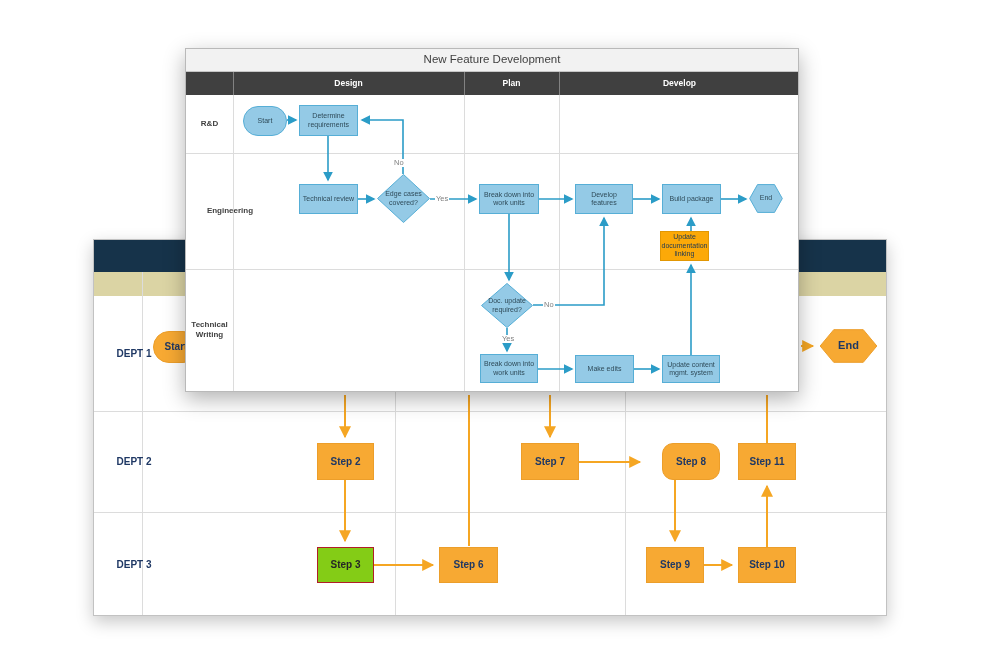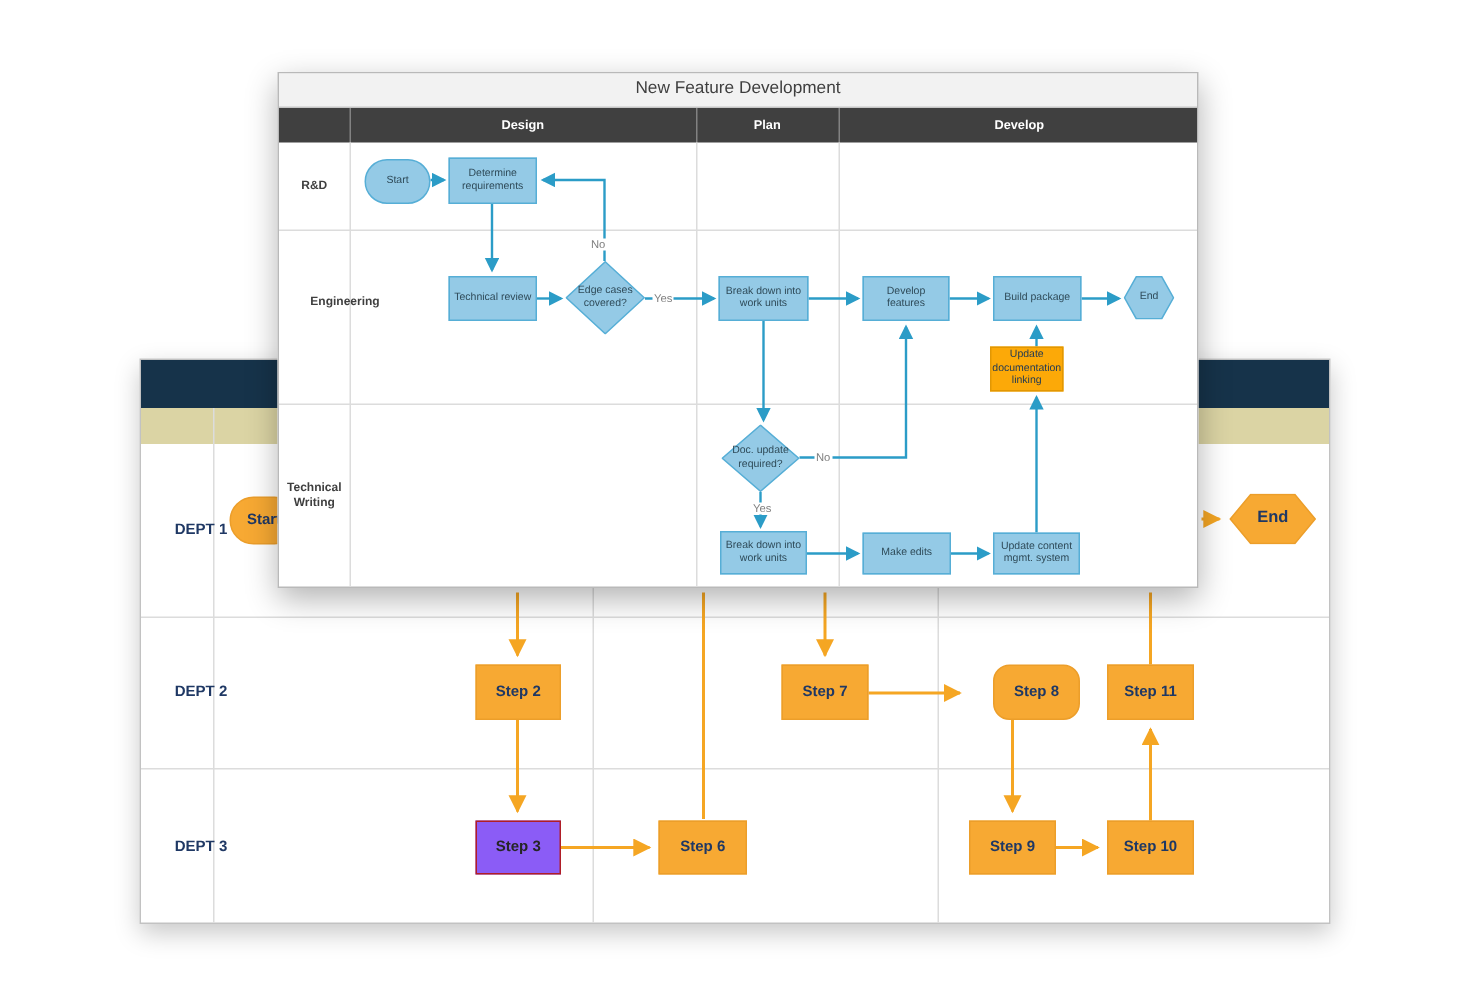--- a/index.html
+++ b/index.html
@@ -15,21 +15,21 @@
     border:1px solid #c2c2c2; box-shadow:0 6px 16px rgba(0,0,0,.22); z-index:1; }
   #back-navy { position:absolute; left:0; top:0; width:100%; height:32px; background:#16334A; }
   #back-tan  { position:absolute; left:0; top:32px; width:100%; height:24px; background:#DBD4A4; }
   .bgrid-v { position:absolute; width:1px; background:#dcdcdc; }
   .bgrid-h { position:absolute; left:0; width:100%; height:1px; background:#dcdcdc; }
   .dept-label { position:absolute; left:0; width:48px; display:flex; align-items:center; justify-content:center;
     font-size:10px; font-weight:bold; color:#1F3864;margin-left:16px; }
   .bnode { position:absolute; display:flex; align-items:center; justify-content:center; text-align:center;
     font-size:10px; font-weight:bold; color:#1F3864; z-index:3; }
   .bnode.orange { background:#F7A933; border:1px solid #EC9E2A; }
-  .bnode.red    { background:#8b5cf6; border:1px solid #B01E27; color:#262626; }
+  .bnode.red    { background:#84cc16; border:1px solid #B01E27; color:#262626; }
   .bnode.pill   { border-radius:16px; }
   .bnode.hex    { background:transparent; border:none; font-size:11px; }
   .shape-svg { position:absolute; inset:0; width:100%; height:100%; }
   .nt { position:relative; z-index:1; line-height:1.2; }
   #back-lines { position:absolute; inset:0; z-index:2; }
 
   
   #front-chart { left:185px; top:48px; width:614px; height:344px;
     border:1px solid #b9b9b9; box-shadow:0 7px 20px rgba(0,0,0,.30); z-index:5; }
   #front-title { position:absolute; left:0; top:0; width:100%; height:23px; background:#F2F2F2;
@@ -157,21 +157,21 @@
 
     <div class="fgrid-v" style="left:47px;"></div>
     <div class="fgrid-v" style="left:278px;"></div>
     <div class="fgrid-v" style="left:373px;"></div>
     <div class="fgrid-h" style="top:104px;"></div>
     <div class="fgrid-h" style="top:220px;"></div>
 
     <div class="flane-label" style="top:46px; height:58px;">
         <span class="nt">R&amp;D</span>
       </div>
-    <div class="flane-label" style="top:94px; height:116px;padding-left:44px;">
+    <div class="flane-label" style="top:104px; height:116px;padding-left:44px;">
         <span class="nt">Engineering</span>
       </div>
     <div class="flane-label" style="top:220px; height:122px;">
         <span class="nt">Technical Writing</span>
       </div>
 
     <svg id="front-lines" width="614" height="344">
       <defs>
         <marker id="ab" markerWidth="7" markerHeight="7" refX="5" refY="3" orient="auto">
           <path d="M0,0 L6,3 L0,6 z" fill="#2B9CC7"></path>

